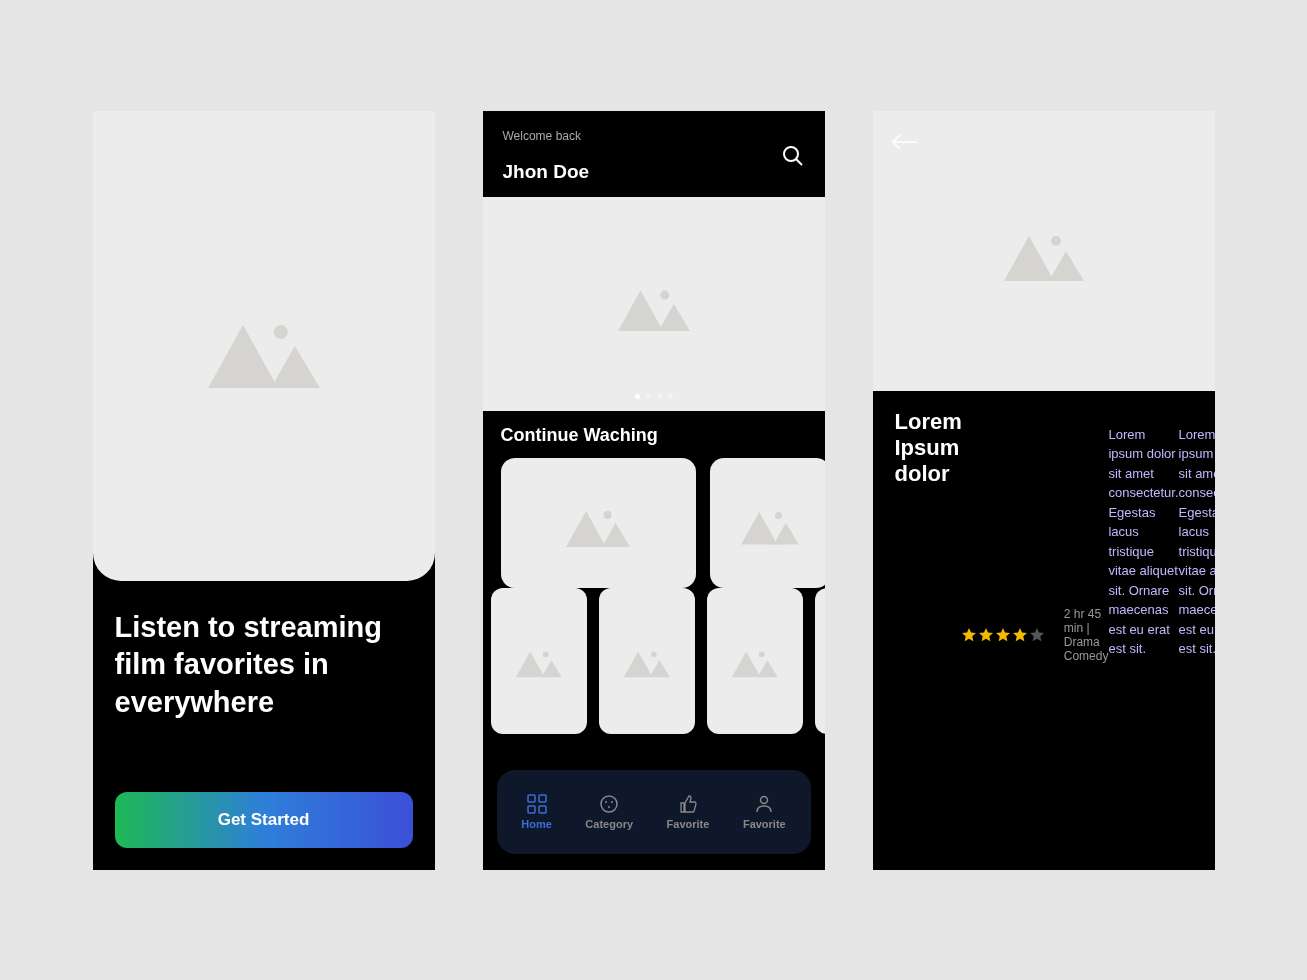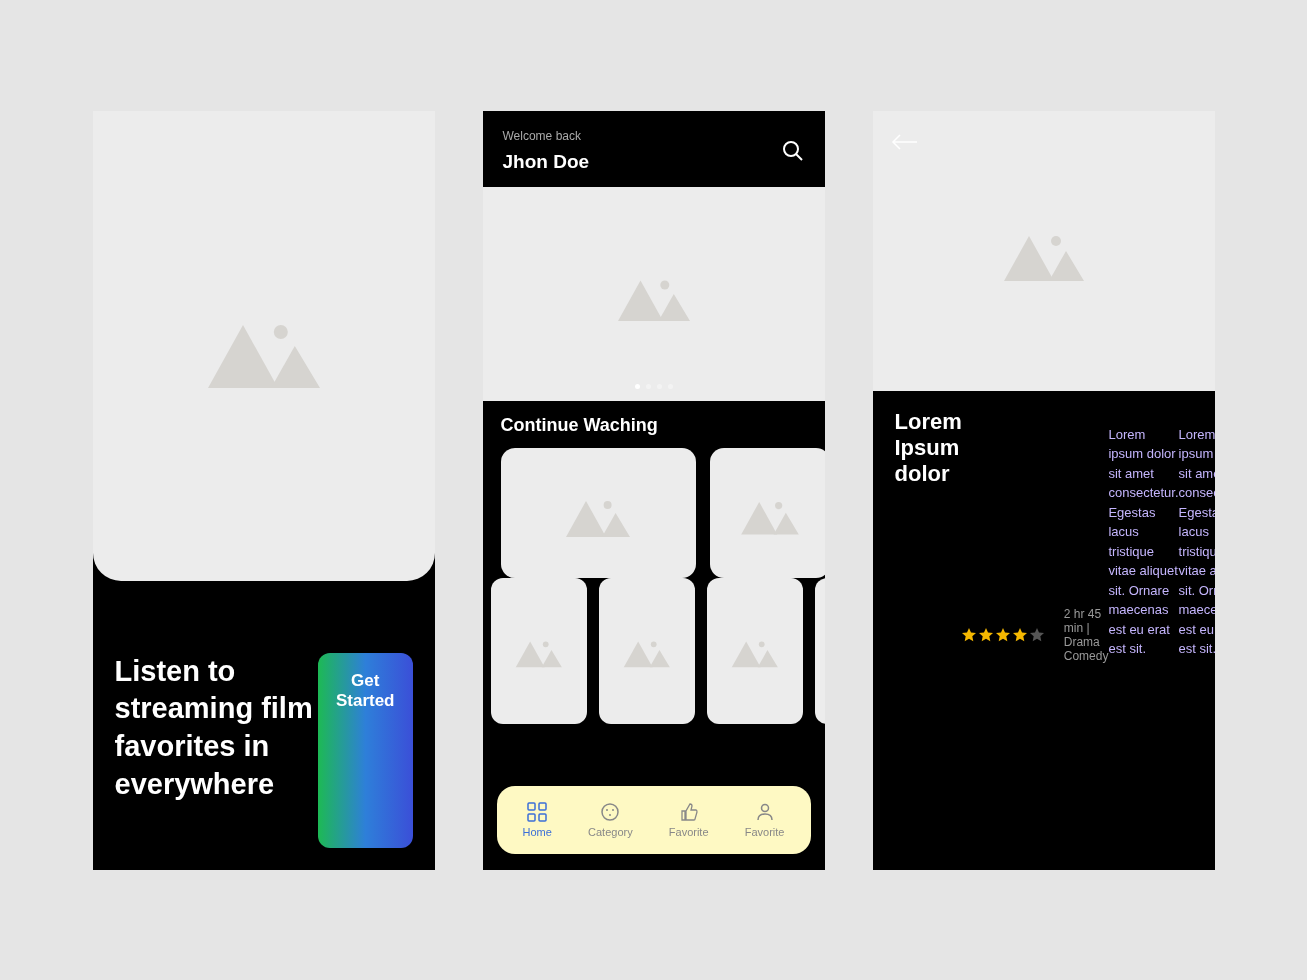--- a/index.html
+++ b/index.html
@@ -3,40 +3,40 @@
 <meta charset="utf-8">
 <style>
 * { margin: 0; padding: 0; box-sizing: border-box; font-family: -apple-system, BlinkMacSystemFont, 'Segoe UI', sans-serif; }
 body { background: #e5e5e5; display: flex; justify-content: center; align-items: center; min-height: 980px; gap: 48px; padding: 40px; }
 .phone { width: 342px; height: 759px; background: #000; border-radius: 0; overflow: hidden; position: relative; display: flex; flex-direction: column; }
 .placeholder { background: #ececec; display: flex; align-items: center; justify-content: center; }
 .mountain-icon { width: 60%; max-width: 140px; }
 
 
 .s1-hero { height: 470px; border-radius: 0 0 28px 28px; }
-.s1-content { padding: 28px 22px 22px; flex: 1; display: flex; flex-direction: row; margin-top: 44px; }
+.s1-content { padding: 28px 22px 22px; flex: 1; display: flex; flex-direction: column; }
 .s1-title { color: #fff; font-size: 29px; font-weight: 700; line-height: 1.3; margin-bottom: auto; }
 .cta-btn { background: linear-gradient(90deg, #1db954 0%, #2e7fd9 50%, #3b4fd8 100%); color: #fff; text-align: center; padding: 18px; border-radius: 12px; font-size: 17px; font-weight: 600; cursor: pointer; }
 
 
 .s2-header { display: flex; justify-content: space-between; align-items: center; padding: 18px 20px 14px; }
 .s2-welcome { color: #aaa; font-size: 12px; }
-.s2-name { color: #fff; font-size: 19px; font-weight: 700; margin-top: 8px; }
+.s2-name { color: #fff; font-size: 19px; font-weight: 700; margin-top: 18px; }
 .search-icon { width: 24px; height: 24px; cursor: pointer; }
 .s2-banner { height: 214px; position: relative; }
 .s2-dots { position: absolute; bottom: 12px; left: 50%; transform: translateX(-50%); display: flex; gap: 6px; }
 .dot { width: 5px; height: 5px; border-radius: 50%; background: rgba(255,255,255,0.4); }
 .dot.active { background: #fff; }
 .section-title { color: #fff; font-size: 18px; font-weight: 700; padding: 14px 18px 12px; }
 .hscroll { display: flex; gap: 14px; padding: 0 18px; overflow: hidden; }
 .cw-card { width: 195px; height: 130px; border-radius: 14px; flex-shrink: 0; }
 .cw-card2 { width: 120px; height: 130px; border-radius: 14px; flex-shrink: 0; }
 .tf-card { width: 96px; height: 146px; border-radius: 12px; flex-shrink: 0; }
 .tf-row { display: flex; gap: 12px; padding: 0 8px; }
-.bottom-nav { position: absolute; bottom: 16px; left: 14px; right: 14px; background: #fef9c3; border-radius: 18px; display: flex; justify-content: space-around; padding: 16px 8px; }
+.bottom-nav { position: absolute; bottom: 16px; left: 14px; right: 14px; background: #0f172a; border-radius: 18px; display: flex; justify-content: space-around; padding: 24px 8px; font-weight: bold; }
 .nav-item { display: flex; flex-direction: column; align-items: center; gap: 4px; color: #888; font-size: 11px; cursor: pointer; }
 .nav-item.active { color: #3b6fd8; }
 .nav-icon { width: 20px; height: 20px; }
 
 
 .s3-hero { height: 280px; position: relative; }
 .back-btn { position: absolute; top: 22px; left: 18px; width: 28px; height: 18px; cursor: pointer; }
 .s3-body { padding: 18px 22px; flex: 1; display: flex; flex-direction: row; }
 .s3-title { color: #fff; font-size: 22px; font-weight: 700; }
 .s3-meta { display: flex; align-items: center; gap: 20px; margin-top: 10px; }

